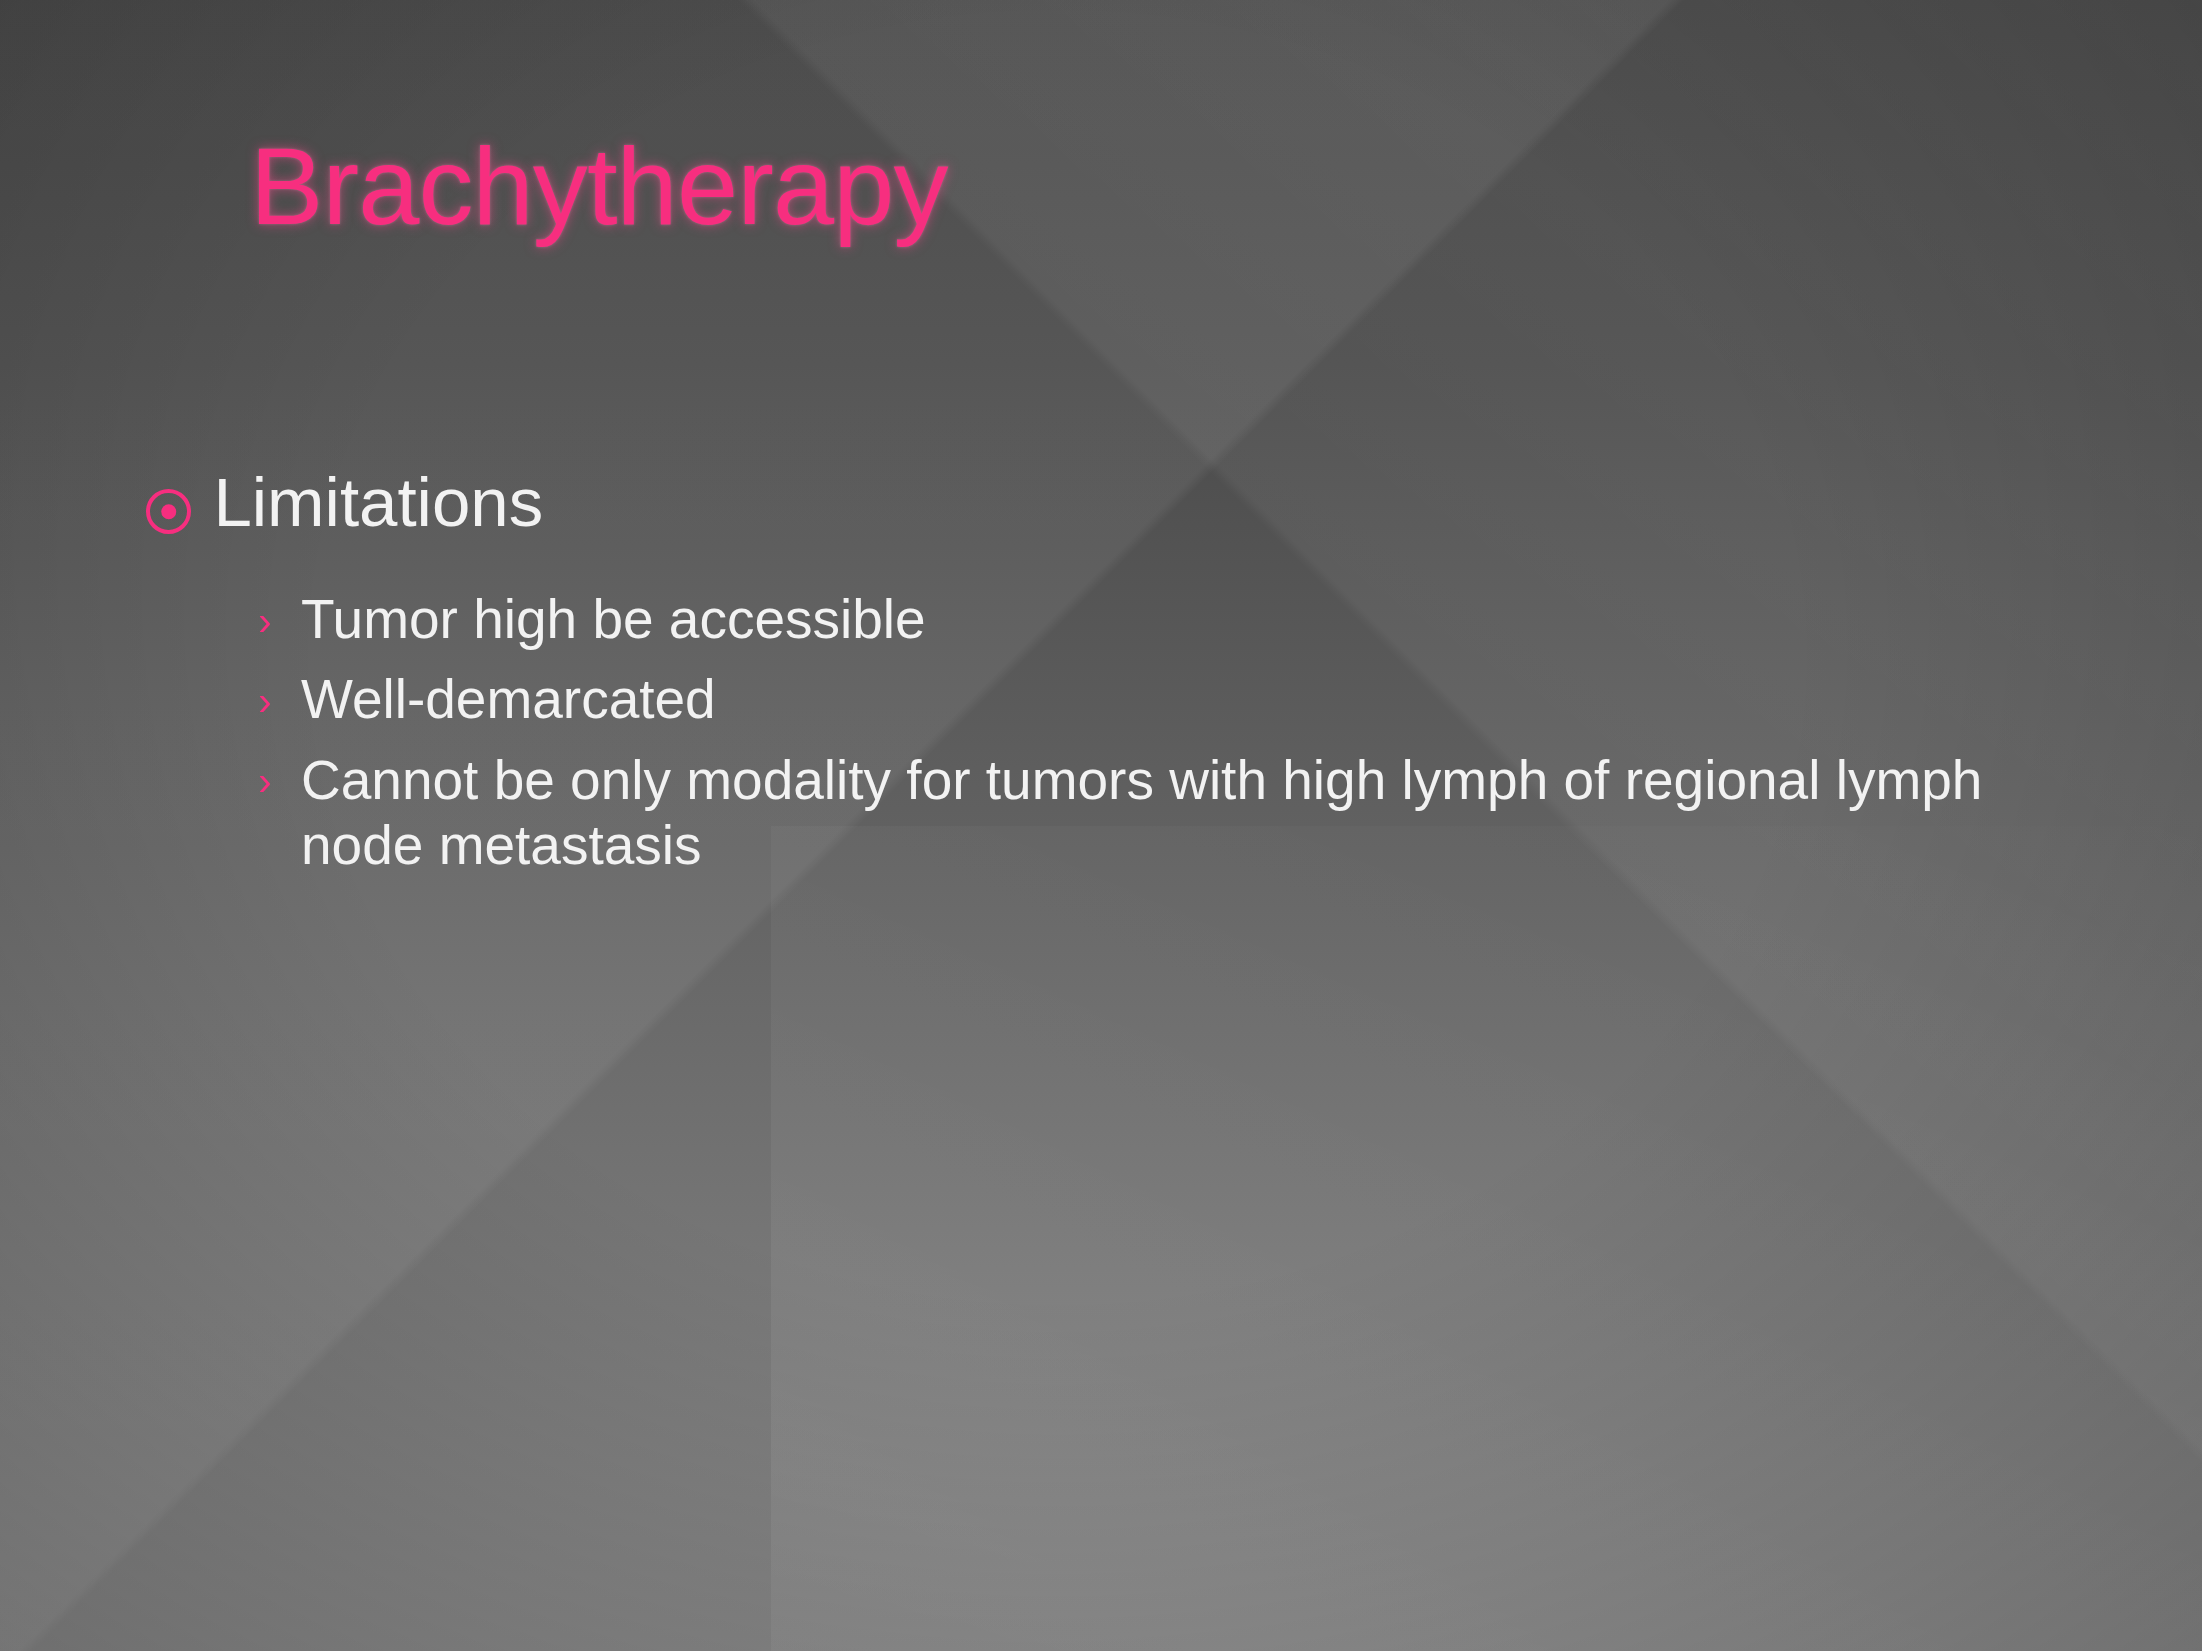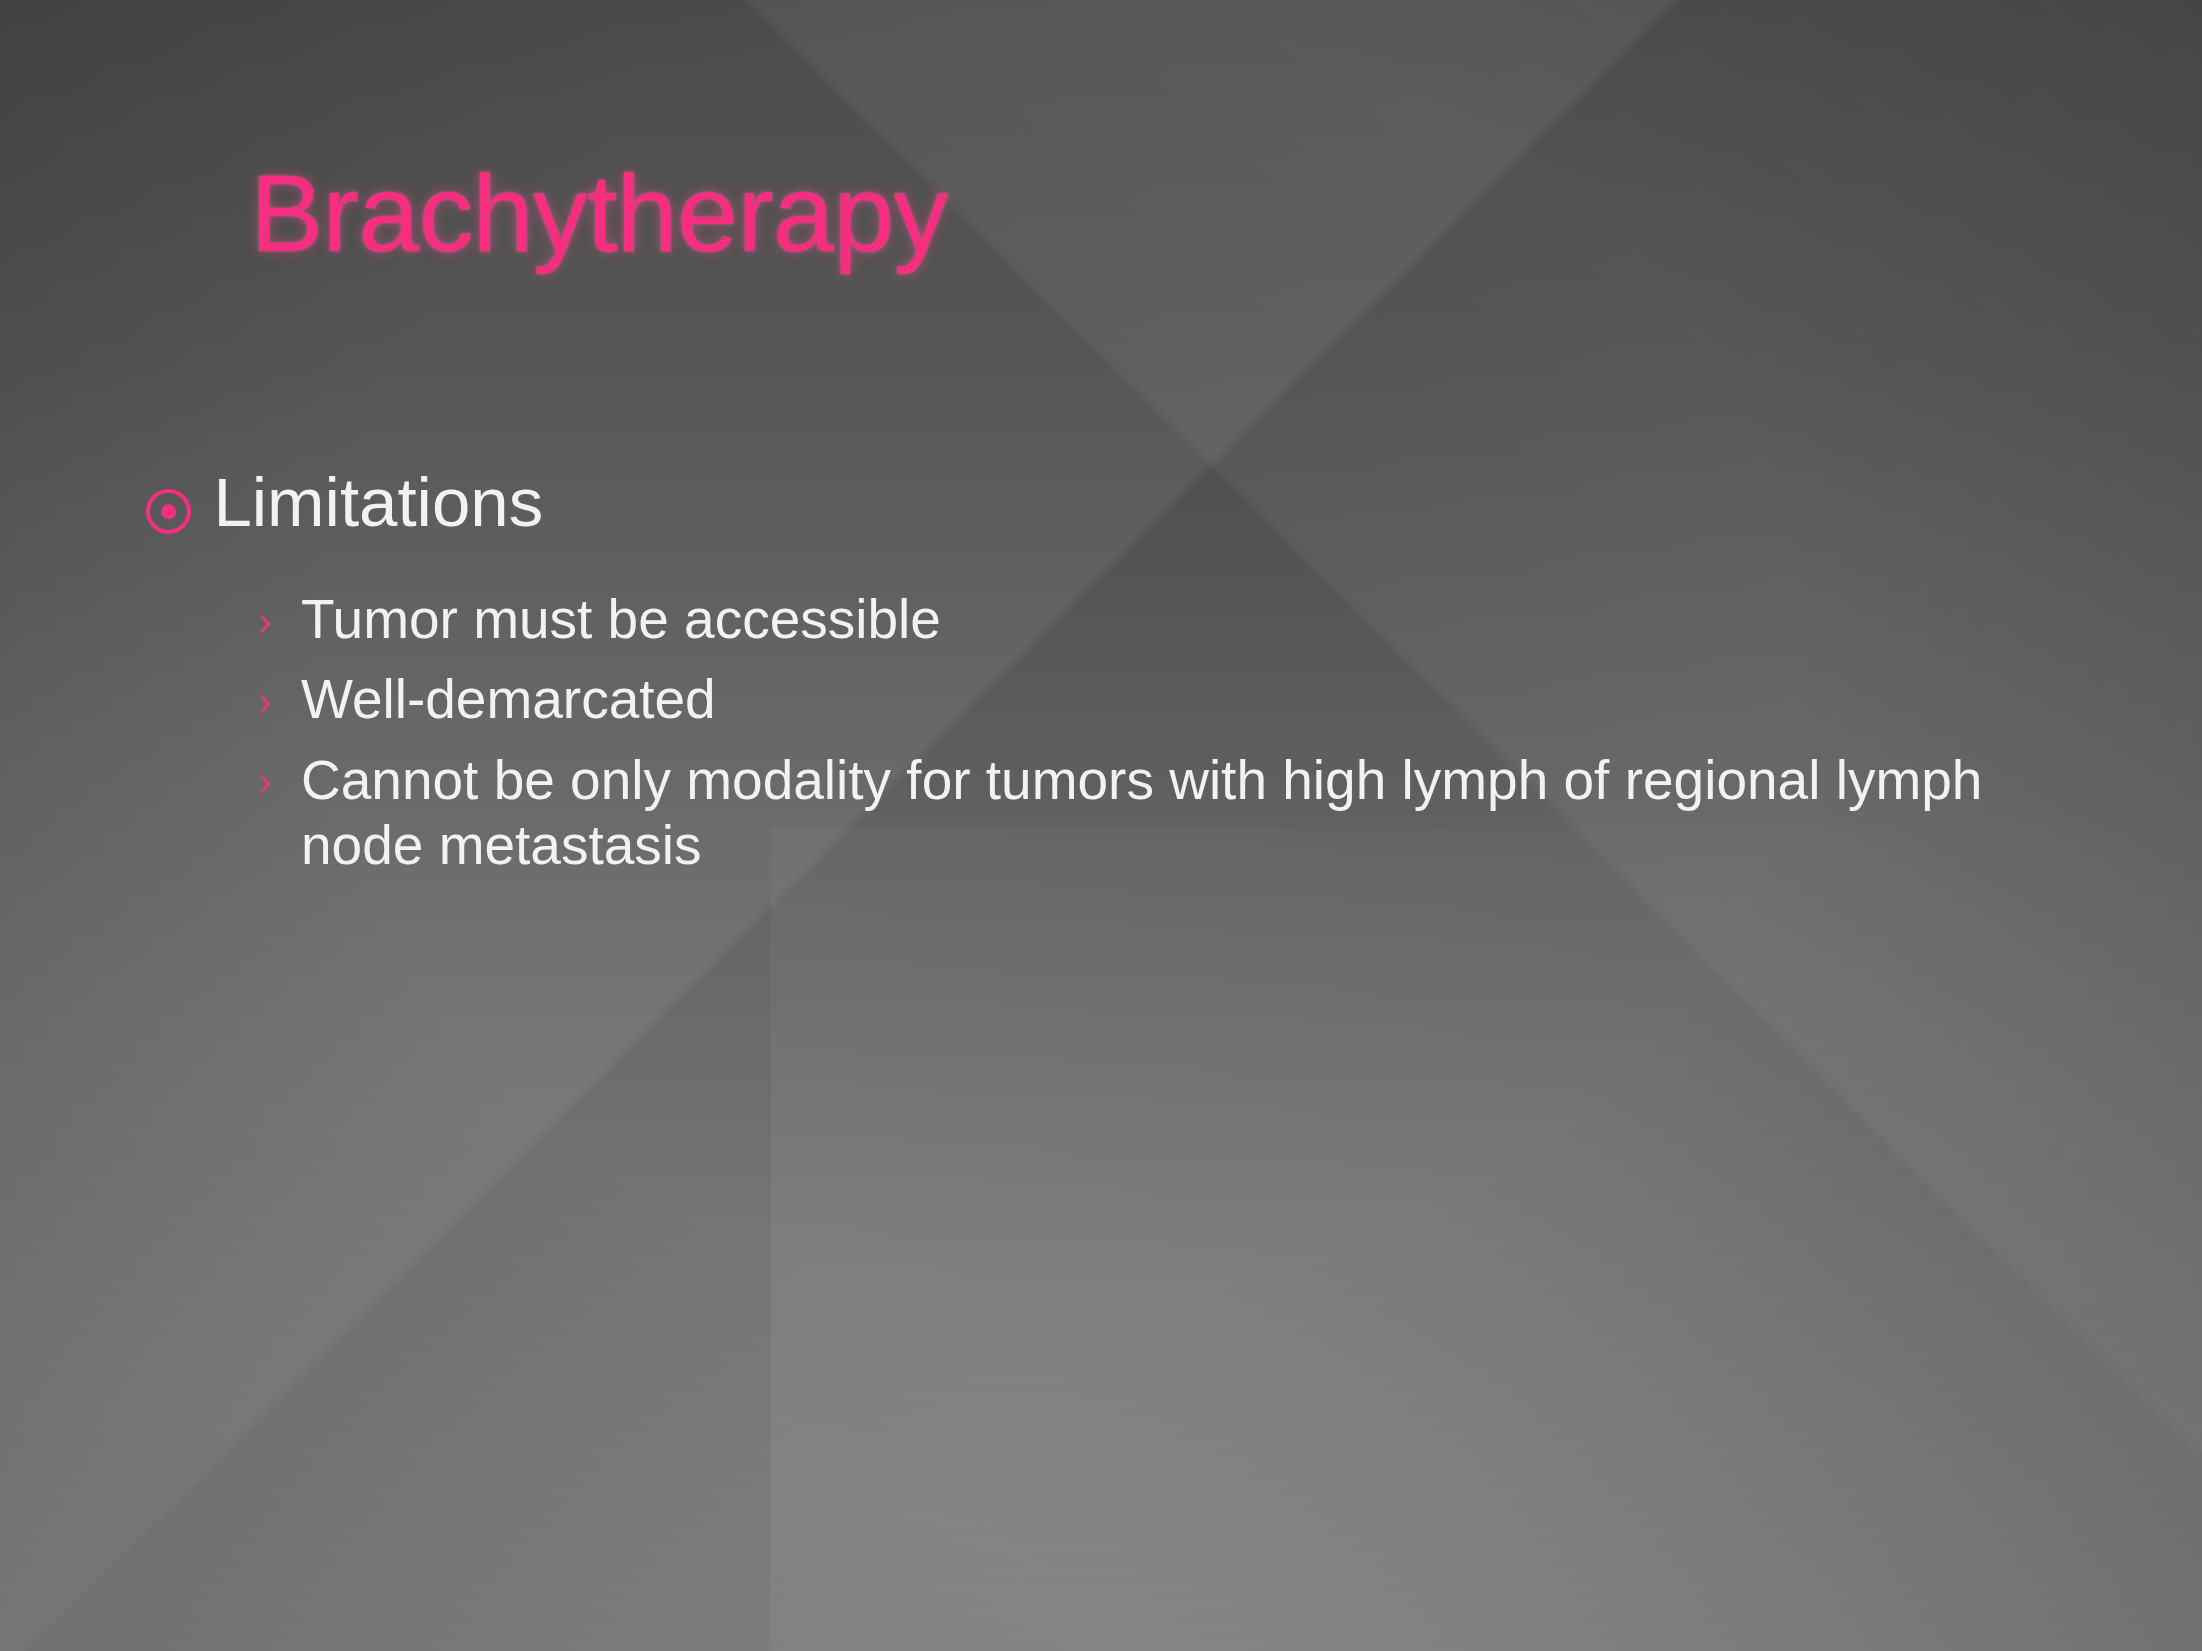--- a/index.html
+++ b/index.html
@@ -55,21 +55,21 @@
   .vignette {
     position: absolute;
     inset: 0;
     background: radial-gradient(ellipse at 48% 40%, rgba(0,0,0,0) 45%, rgba(0,0,0,0.22) 100%);
     pointer-events: none;
   }
 
   .title {
     position: absolute;
     left: 250px;
-    top: 155px;
+    top: 128px;
     font-size: 110px;
     line-height: 1.05;
     font-weight: 400;
     color: #f72e7f;
     letter-spacing: -0.9px;
     text-shadow: 0 0 12px rgba(255,70,140,0.55), 0 0 2.6px rgba(255,255,255,0.25);
     white-space: nowrap;
   }
 
   .body-block {
@@ -156,21 +156,21 @@
 
     <div class="lvl1">
       <span class="lvl1-bullet"></span>
       <span class="lvl1-text">Limitations</span>
     </div>
 
     <div class="lvl2-list">
 
       <div class="lvl2">
         <span class="lvl2-bullet">›</span>
-        <span class="lvl2-text">Tumor must be accessible</span>
+        <span class="lvl2-text">Tumor high be accessible</span>
       </div>
 
       <div class="lvl2">
         <span class="lvl2-bullet">›</span>
         <span class="lvl2-text">Well-demarcated</span>
       </div>
 
       <div class="lvl2">
         <span class="lvl2-bullet">›</span>
         <span class="lvl2-text">Cannot be only modality for tumors with high lymph of regional lymph node metastasis</span>

